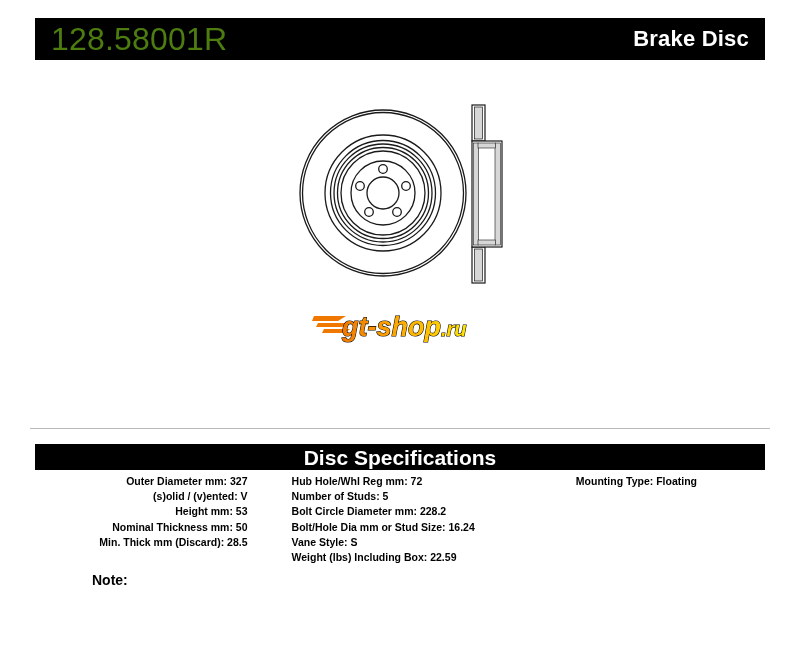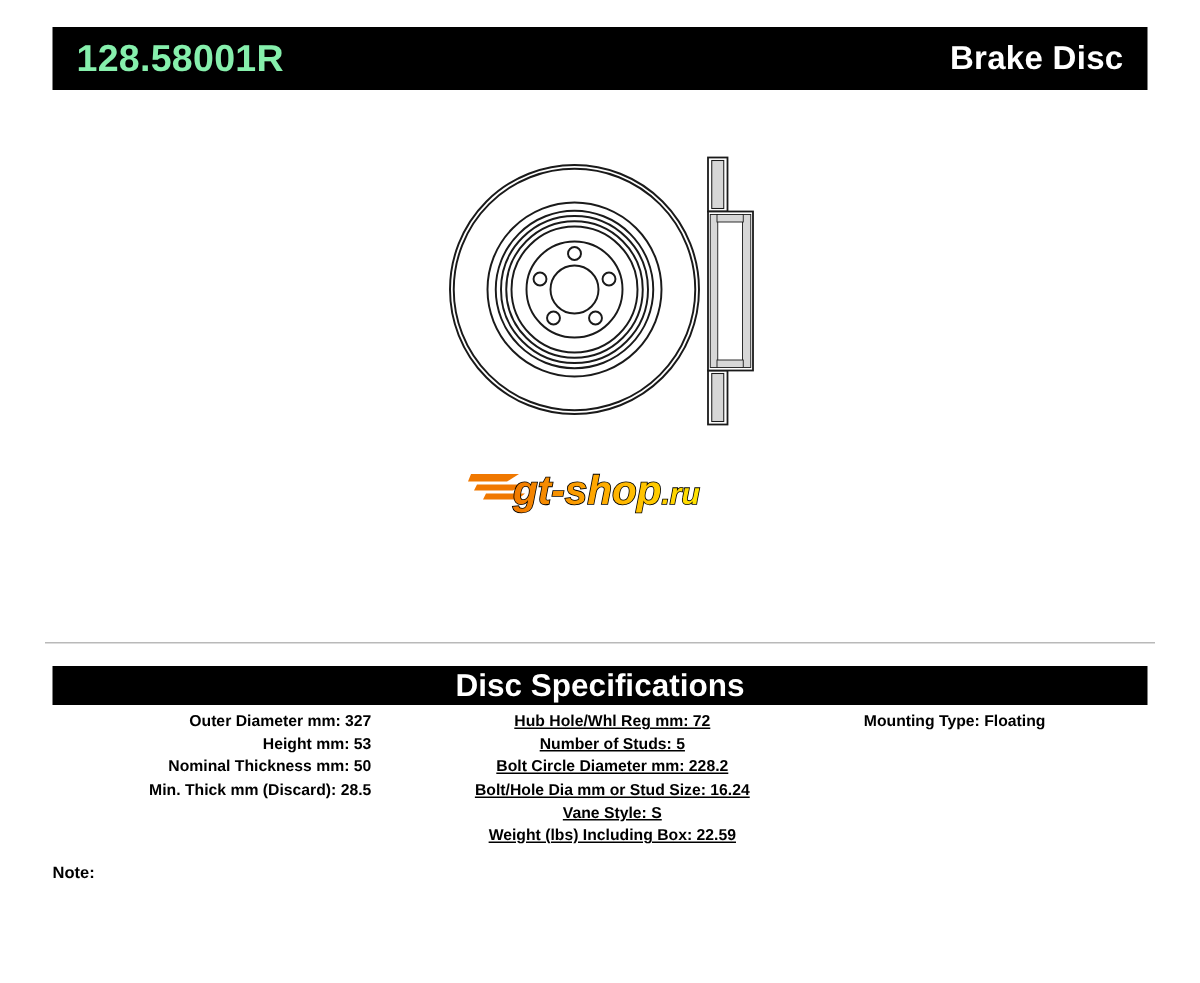--- a/index.html
+++ b/index.html
@@ -27,23 +27,23 @@
     top: 18px;
     width: 730px;
     height: 42px;
     background: #000000;
     display: flex;
     align-items: center;
     justify-content: space-between;
     padding: 0 16px;
   }
   .part-number {
-    color: #86efac;
-    font-size: 25px;
-    font-weight: bold;
+    color: #4d7c0f;
+    font-size: 32px;
+    font-weight: normal;
     letter-spacing: 0.2px;
     line-height: 1;
   }
   .doc-kind {
     color: #ffffff;
     font-size: 22px;
     font-weight: bold;
     letter-spacing: 0.2px;
     line-height: 1;
   }
@@ -112,43 +112,43 @@
     font-weight: bold;
     line-height: 15.2px;
   }
   .col-left {
     width: 245px;
     text-align: right;
     padding-right: 9px;
   }
   .col-mid {
     width: 265px;
-    text-align: center;
+    text-align: left;
     padding-right: 6px;
-    text-decoration: underline;
   }
   .col-right {
     width: 220px;
     text-align: left;
     padding-left: 10px;
   }
   .spec-line { white-space: nowrap; }
 
   
   .note-row {
     position: absolute;
     left: 35px;
     top: 572px;
     width: 730px;
     display: flex;
     align-items: baseline;
   }
   .note-label {
-    font-size: 11px;
-    font-weight: bold;
+    font-size: 14px;
+    font-weight: bold;
+    margin-left: 57px;
     white-space: nowrap;
   }
   .note-value {
     font-size: 11px;
     font-weight: bold;
     margin-left: 6px;
     min-height: 13px;
     flex: 1;
   }
 </style>
@@ -230,20 +230,21 @@
 
   <div class="divider"></div>
 
   <div class="spec-title-bar">
     <div class="spec-title">Disc Specifications</div>
   </div>
 
   <div class="spec-columns">
     <div class="col col-left">
       <div class="spec-line">Outer Diameter mm: 327</div>
+      <div class="spec-line">(s)olid / (v)ented: V</div>
       <div class="spec-line">Height mm: 53</div>
       <div class="spec-line">Nominal Thickness mm: 50</div>
       <div class="spec-line">Min. Thick mm (Discard): 28.5</div>
     </div>
     <div class="col col-mid">
       <div class="spec-line">Hub Hole/Whl Reg mm: 72</div>
       <div class="spec-line">Number of Studs: 5</div>
       <div class="spec-line">Bolt Circle Diameter mm: 228.2</div>
       <div class="spec-line">Bolt/Hole Dia mm or Stud Size: 16.24</div>
       <div class="spec-line">Vane Style: S</div>

